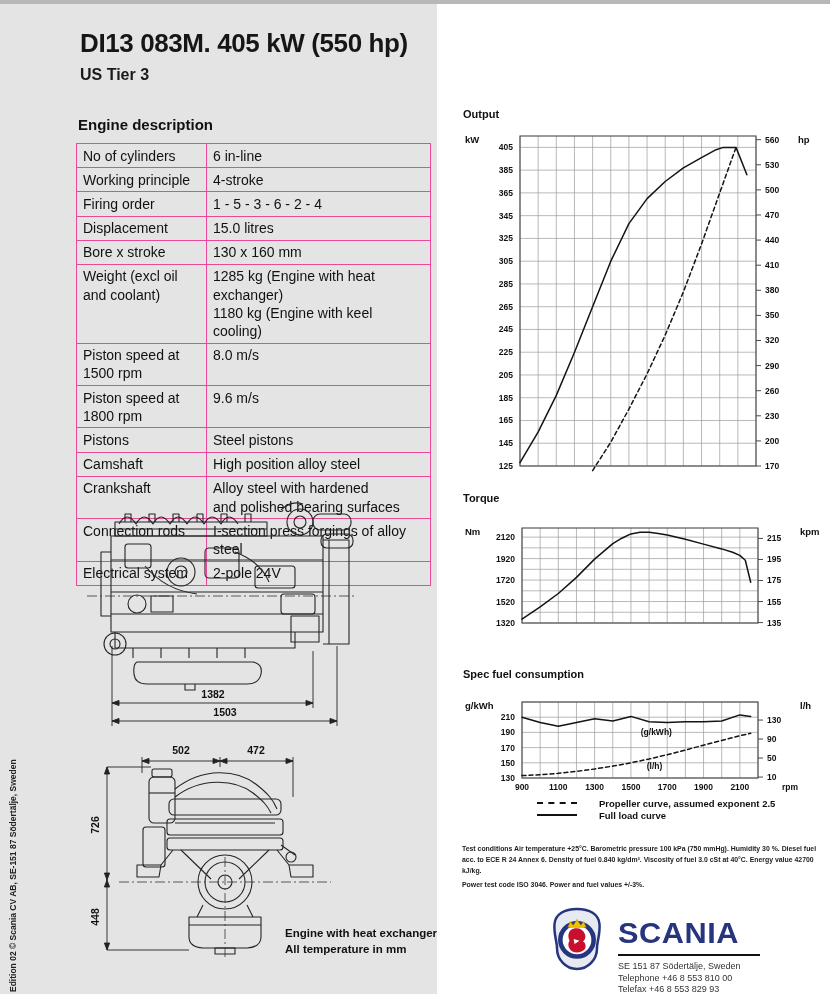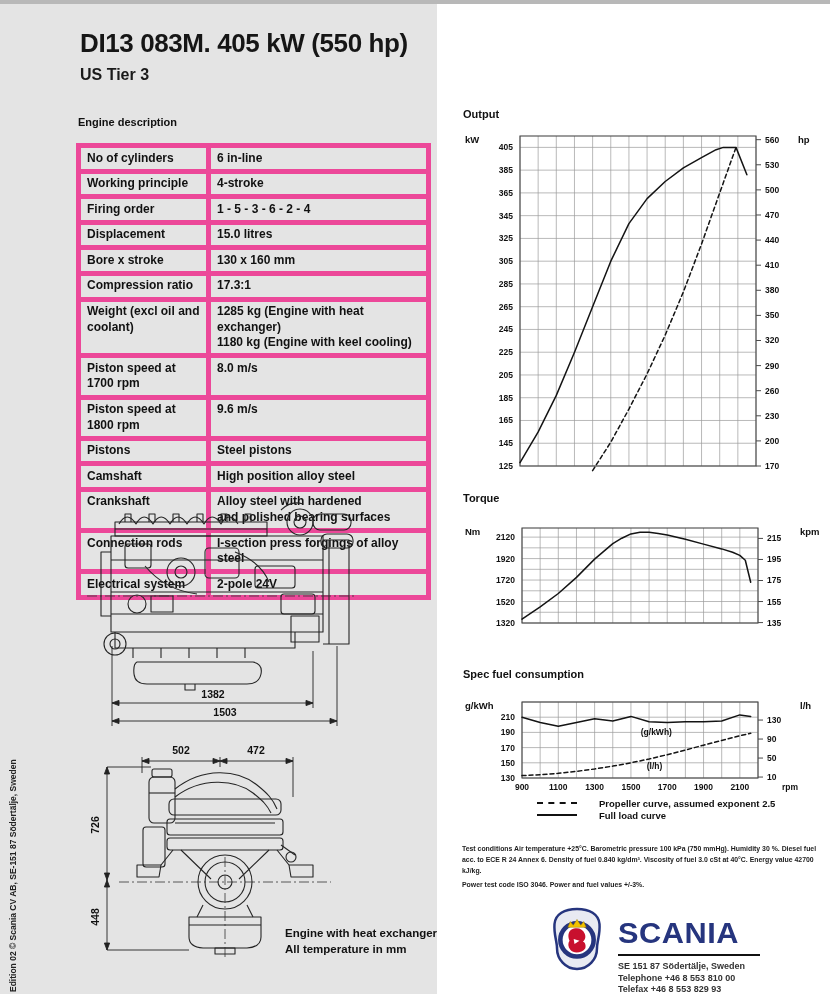--- a/index.html
+++ b/index.html
@@ -5,23 +5,23 @@
   html,body{margin:0;padding:0;background:#b8b8b8;}
   *{box-sizing:border-box;}
   .sheet{
     position:relative;width:830px;height:994px;overflow:hidden;
     background:#ffffff;font-family:"Liberation Sans",sans-serif;color:#141414;
     margin:4px auto;
   }
   .left-col{position:absolute;left:0;top:0;width:437px;height:994px;background:#e4e4e4;}
   .page-title{position:absolute;left:80px;top:24px;font-size:26px;font-weight:700;letter-spacing:-0.4px;color:#161616;}
   .page-subtitle{position:absolute;left:80px;top:62px;font-size:16px;font-weight:600;color:#1a1a1a;}
-  .table-heading{position:absolute;left:78px;top:112px;font-size:11px;font-weight:700;color:#111;}
+  .table-heading{position:absolute;left:78px;top:112px;font-size:15px;font-weight:700;color:#111;}
   .spec-table{position:absolute;left:76px;top:139px;width:355px;border-collapse:collapse;}
-  .spec-table td{border:5px solid #ec4899;font-size:12px;font-weight:700;color:#111;
+  .spec-table td{border:1px solid #ec4899;font-size:14px;font-weight:400;color:#111;
     padding:2.5px 6px;line-height:1.3;white-space:pre-line;vertical-align:top;}
   .spec-table td.c1{width:130px;}
   .drawing{position:absolute;}
   .side-view{left:85px;top:492px;}
   .front-view{left:85px;top:733px;}
   svg text.dim{font-family:"Liberation Sans",sans-serif;font-size:10.5px;font-weight:700;fill:#111;}
   .drawing-caption{position:absolute;left:285px;top:922px;font-size:11.5px;font-weight:700;line-height:1.35;color:#111;}
   .vertical-note{
     position:absolute;left:8px;top:988px;width:322px;height:13px;
     transform:rotate(-90deg);transform-origin:0 0;
@@ -43,21 +43,21 @@
   .legend-row span.lbl{font-size:9.5px;font-weight:700;color:#111;}
   .test-conditions{position:absolute;left:462px;top:839px;width:364px;
     font-size:6.9px;font-weight:700;color:#1c1c1c;line-height:1.6;}
   .test-conditions .tline3{margin-top:3px;}
   .footer{position:absolute;left:552px;top:898px;width:276px;}
   .griffin{position:absolute;left:0;top:4px;}
   .footer-right{margin-left:66px;}
   .wordmark{font-size:29px;font-weight:800;color:#26357e;letter-spacing:0.5px;
     transform:scaleX(1.06);transform-origin:left;line-height:1.1;margin-top:16px;}
   .footer-rule{width:142px;height:2.5px;background:#111;margin:4px 0 5px 0;}
-  .addr{font-size:9px;font-weight:700;color:#333;line-height:1.25;}
+  .addr{font-size:9px;font-weight:400;color:#333;line-height:1.25;}
 </style>
 </head>
 <body>
 
 <div class="sheet">
 
   <div class="left-col"></div>
 
   <div class="vertical-note">Edition 02 © Scania CV AB, SE-151 87  Södertälje, Sweden</div>
 
@@ -81,30 +81,26 @@
         </tr>
         <tr>
           <td class="c1">Displacement</td>
           <td class="c2">15.0 litres</td>
         </tr>
         <tr>
           <td class="c1">Bore x stroke</td>
           <td class="c2">130 x 160 mm</td>
         </tr>
         <tr>
-          <td class="c1">Compression ratio</td>
-          <td class="c2">17.3:1</td>
-        </tr>
-        <tr>
           <td class="c1">Weight (excl oil and coolant)</td>
           <td class="c2">1285 kg (Engine with heat exchanger)
 1180 kg (Engine with keel cooling)</td>
         </tr>
         <tr>
-          <td class="c1">Piston speed at 1700 rpm</td>
+          <td class="c1">Piston speed at 1500 rpm</td>
           <td class="c2">8.0 m/s</td>
         </tr>
         <tr>
           <td class="c1">Piston speed at 1800 rpm</td>
           <td class="c2">9.6 m/s</td>
         </tr>
         <tr>
           <td class="c1">Pistons</td>
           <td class="c2">Steel pistons</td>
         </tr>

